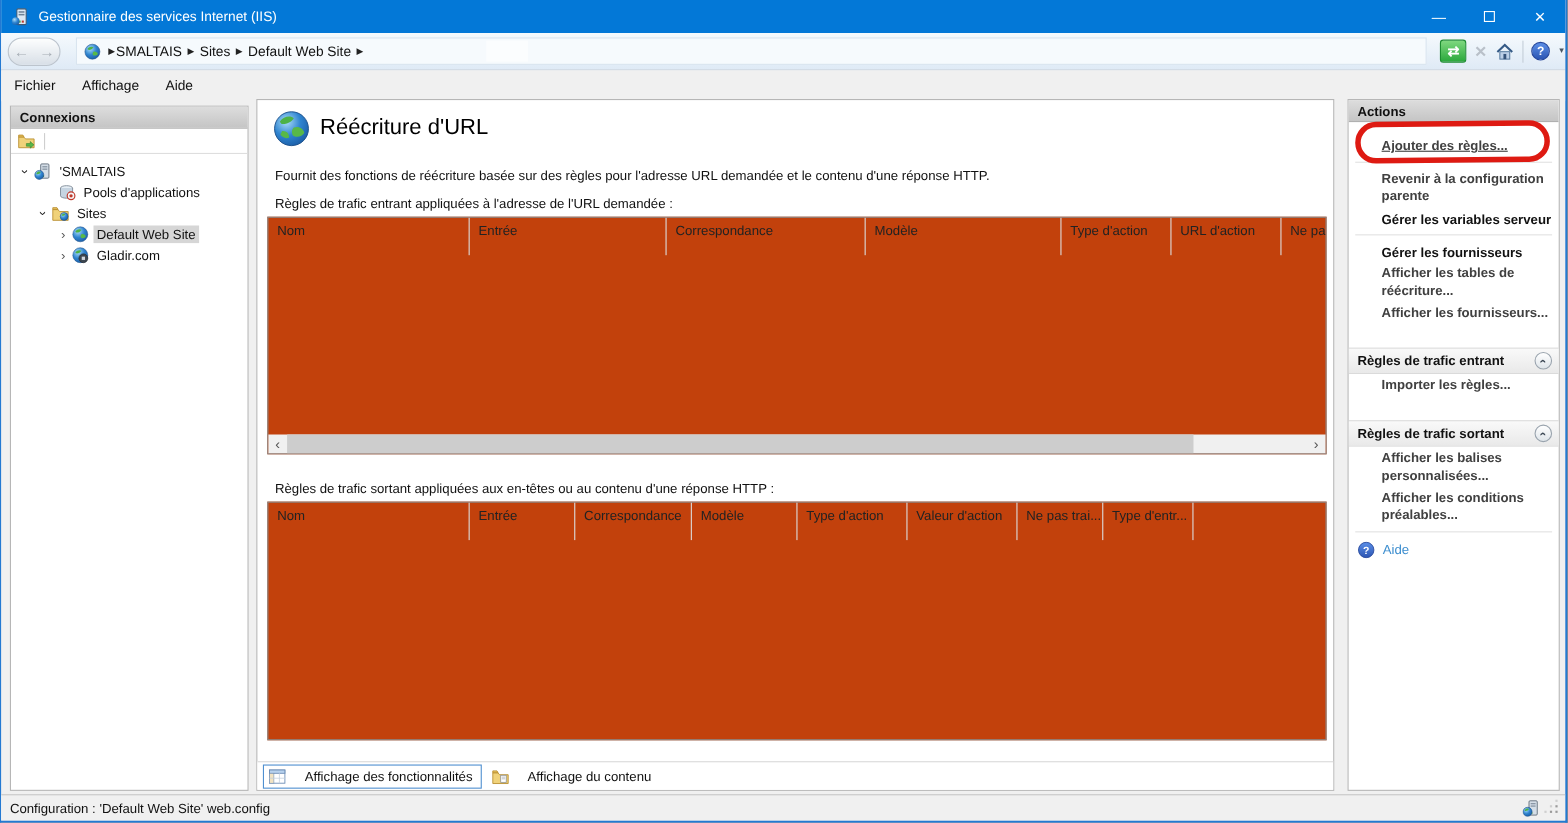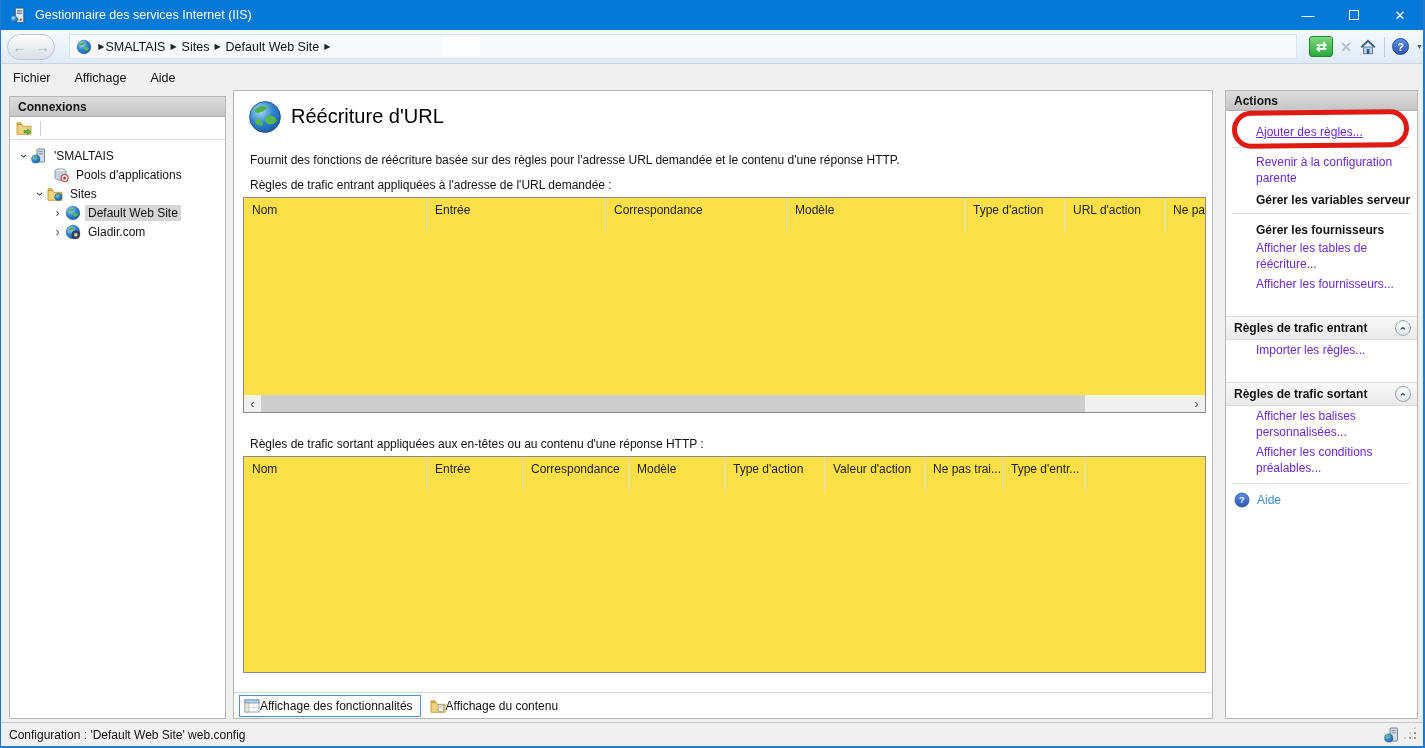--- a/index.html
+++ b/index.html
@@ -47,36 +47,36 @@
   .ticon{width:16px;height:16px;margin:0 4px 0 2px;flex:0 0 auto;}
   .tree-label{padding:1px 3px;}
   .tree-label.selected{background:#d6d6d6;}
   
   .content{position:absolute;left:232px;top:90px;width:980px;height:629px;background:#fff;border:1px solid #b6b6b6;}
   .page-globe{position:absolute;left:14px;top:9px;width:34px;height:34px;}
   .page-title{position:absolute;left:57px;top:14px;font-size:20px;color:#000;}
   .desc{position:absolute;left:16px;top:62px;font-size:12px;}
   .lbl{position:absolute;left:16px;font-size:12px;}
   .lbl1{top:87px;} .lbl2{top:346px;}
-  .tbl{position:absolute;left:9px;width:963px;border:1px solid #8a8a8a;background:#fde047;}
+  .tbl{position:absolute;left:9px;width:963px;border:1px solid #8a8a8a;background:#c2410c;}
   .tbl1{top:106px;height:216px;} .tbl2{top:365px;height:217px;}
   .thead{display:flex;height:34px;}
   .th{border-right:1px solid #dcdcdc;padding:5px 2px 0 8px;font-size:12px;color:#222;white-space:nowrap;overflow:hidden;flex:0 0 auto;}
   .th.last{border-right:none;}
   .hscroll{position:absolute;left:0;right:0;bottom:0;height:17px;background:#f0f0f0;display:flex;align-items:center;}
   .sbtn{width:17px;height:17px;display:flex;align-items:center;justify-content:center;font-size:13px;color:#555;cursor:pointer;flex:0 0 auto;}
   .strack{position:relative;flex:1;height:17px;}
   .sthumb{position:absolute;left:0;top:0;height:17px;width:824px;background:#cdcdcd;cursor:pointer;}
   .tabbar{position:absolute;left:0;right:0;bottom:0;height:26px;border-top:1px solid #d9d9d9;background:#fff;display:flex;align-items:center;padding-left:5px;font-size:12px;}
-  .vtab{display:flex;align-items:center;gap:0;padding:2px 7px 2px 4px;margin-right:4px;cursor:pointer;border:1px solid transparent;}
+  .vtab{display:flex;align-items:center;gap:17px;padding:2px 7px 2px 4px;margin-right:4px;cursor:pointer;border:1px solid transparent;}
   .vtab.selected{border:1px solid #4f8fd0;}
   .vtab svg{width:16px;height:16px;}
   
   .actions{position:absolute;left:1224px;top:90px;width:193px;height:629px;background:#fff;border:1px solid #b6b6b6;font-size:12px;overflow:hidden;}
-  .act-link{color:#6d28d9;padding:2px 4px 2px 30px;line-height:16px;cursor:pointer;}
+  .act-link{color:#404040;padding:2px 4px 2px 30px;line-height:16px;cursor:pointer;font-weight:bold;}
   .act-link.add{margin-top:11px;text-decoration:underline;}
   .act-sep{height:1px;background:#e2e2e2;margin:5px 6px 4px 6px;}
   .act-heading{font-weight:bold;padding:5px 4px 1px 30px;}
   .act-group{margin-top:22px;background:linear-gradient(#f9f9f9,#e9e9e9);border-top:1px solid #dadada;border-bottom:1px solid #dadada;font-weight:bold;display:flex;align-items:center;padding:3px 6px 3px 8px;}
   .collapse-btn{margin-left:auto;width:16px;height:16px;border-radius:50%;border:1px solid #9aa4ae;background:linear-gradient(#ffffff,#dfe5ea);display:flex;align-items:center;justify-content:center;cursor:pointer;}
   .collapse-btn span{display:block;transform:rotate(-90deg);font-size:11px;color:#3b4754;font-weight:bold;line-height:1;}
   .help-row{display:flex;align-items:center;gap:7px;padding:4px 8px;color:#3d8ecf;cursor:pointer;}
   .help-row svg{width:16px;height:16px;flex:0 0 auto;}
   .annotation{position:absolute;left:6px;top:19px;width:177px;height:38px;border:5px solid #de1a12;border-radius:19px;transform:rotate(-0.6deg);pointer-events:none;}
   

